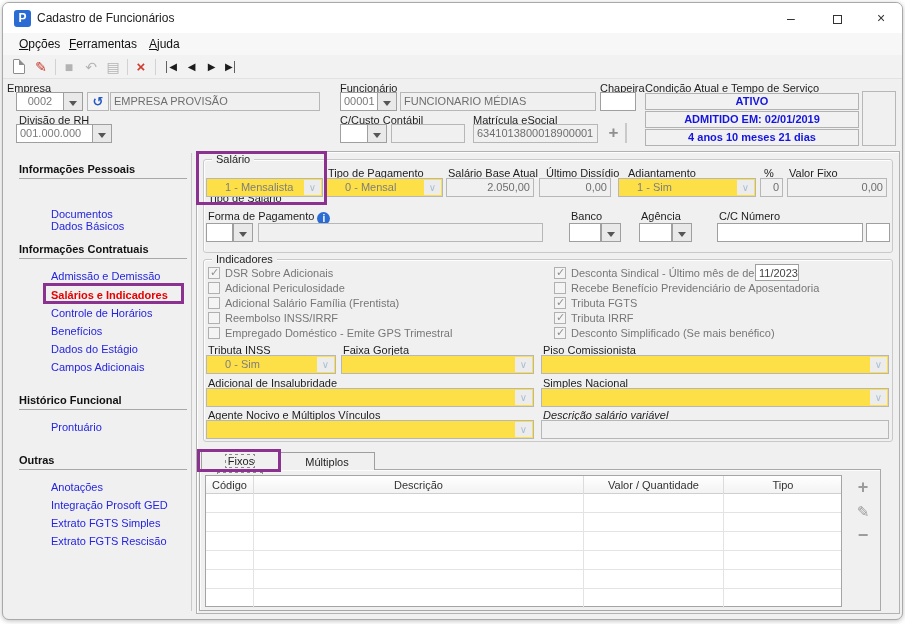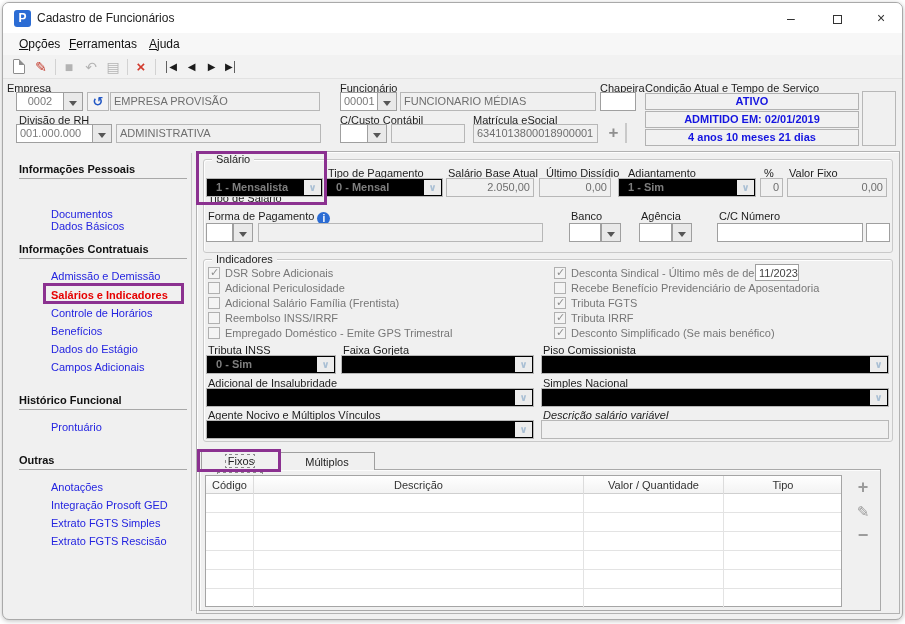--- a/index.html
+++ b/index.html
@@ -28,22 +28,22 @@
   .icon-doc{position:absolute;top:4px;width:12px;height:15px;background:#fff;border:1px solid #8d8d8d;border-radius:1px;}
   .icon-doc:after{content:"";position:absolute;right:-1px;top:-1px;border:3px solid #f2f2f2;border-left-color:#8d8d8d;border-bottom-color:#8d8d8d;}
   
   .lbl{position:absolute;color:#1d1d1d;white-space:nowrap;}
   .fld{position:absolute;height:19px;border:1px solid #9f9f9f;background:#fff;color:#7a7a7a;
     line-height:17px;padding:0 3px;white-space:nowrap;overflow:hidden;}
   .fld.dis{background:#f0f0f0;border-color:#b7b7b7;color:#6e6e6e;}
   .fld.rt{text-align:right;}
   .ddbtn{position:absolute;height:19px;width:20px;background:#e9e9e9;border:1px solid #9f9f9f;}
   .ddbtn .tri{position:absolute;left:5px;top:8px;border:4px solid transparent;border-top:5px solid #555;}
-  .combo{position:absolute;height:19px;border:1px solid #b7b7b7;background:#000000;color:#7e7e7e;
-    line-height:17px;padding:0 9px;white-space:nowrap;overflow:hidden;font-weight:bold;}
+  .combo{position:absolute;height:19px;border:1px solid #b7b7b7;background:#fde047;color:#7e7e7e;
+    line-height:17px;padding:0 18px;white-space:nowrap;overflow:hidden;}
   .combo .chev{position:absolute;right:1px;top:1px;bottom:1px;width:17px;background:#ececec;
     color:#a9bfd4;text-align:center;line-height:16px;font-size:10px;}
   .groupbox{position:absolute;border:1px solid #c9c9c9;border-radius:3px;background:#f0f0f0;
     box-shadow:inset 1px 1px 0 rgba(255,255,255,.9);}
   .gb-legend{position:absolute;top:-7px;left:8px;background:#f0f0f0;padding:0 4px;color:#1d1d1d;}
   
   .statusbox{position:absolute;height:17px;border:1px solid #b2b2b2;background:#f1f1f1;
     color:#1414e0;font-weight:bold;text-align:center;line-height:15px;}
   
   .side-title{position:absolute;font-weight:bold;color:#111;}
@@ -141,21 +141,20 @@
   <div class="statusbox" style="left:642px;top:90px;width:214px;">ATIVO</div>
   <div class="statusbox" style="left:642px;top:108px;width:214px;">ADMITIDO EM: 02/01/2019</div>
   <div class="statusbox" style="left:642px;top:126px;width:214px;">4 anos 10 meses 21 dias</div>
   <div class="fld dis" style="left:859px;top:88px;width:34px;height:55px;"></div>
 
   <span class="lbl" style="left:16px;top:111px;">Divisão de RH</span>
   <div class="fld" style="left:13px;top:121px;width:77px;">001.000.000</div>
   <span class="ddbtn" style="left:89px;top:121px;">
       <span class="tri"></span>
     </span>
-  <div class="fld dis" style="left:113px;top:121px;width:205px;">ADMINISTRATIVA</div>
 
   <span class="lbl" style="left:337px;top:111px;">C/Custo Contábil</span>
   <div class="fld" style="left:337px;top:121px;width:28px;"></div>
   <span class="ddbtn" style="left:364px;top:121px;">
       <span class="tri"></span>
     </span>
   <div class="fld dis" style="left:388px;top:121px;width:74px;"></div>
 
   <span class="lbl" style="left:470px;top:111px;">Matrícula eSocial</span>
   <div class="fld dis" style="left:470px;top:121px;width:125px;">6341013800018900001</div>

